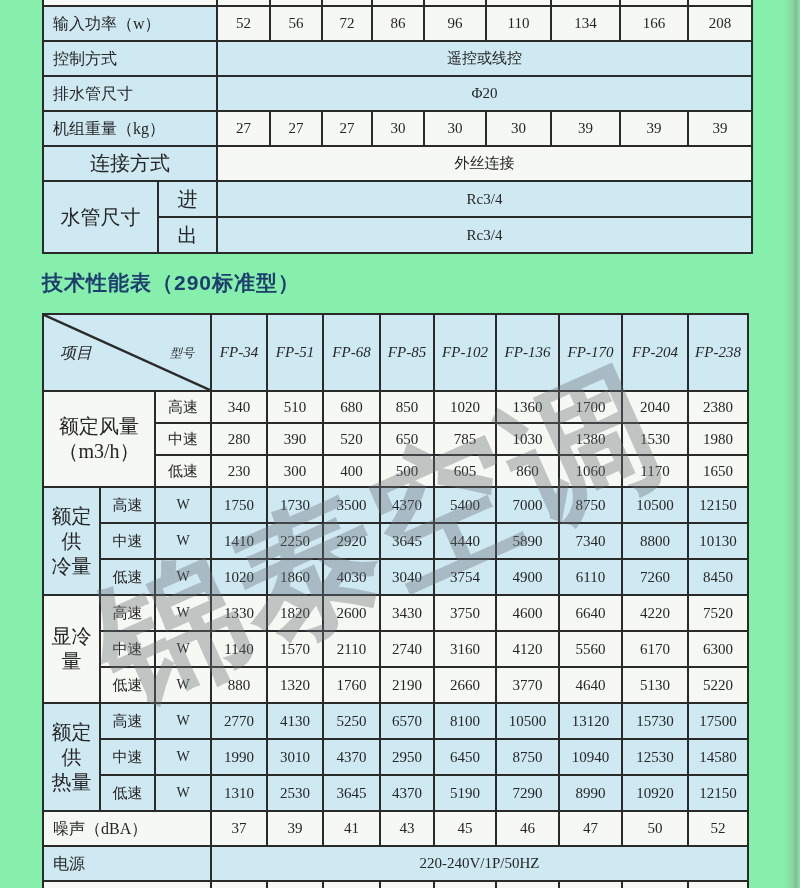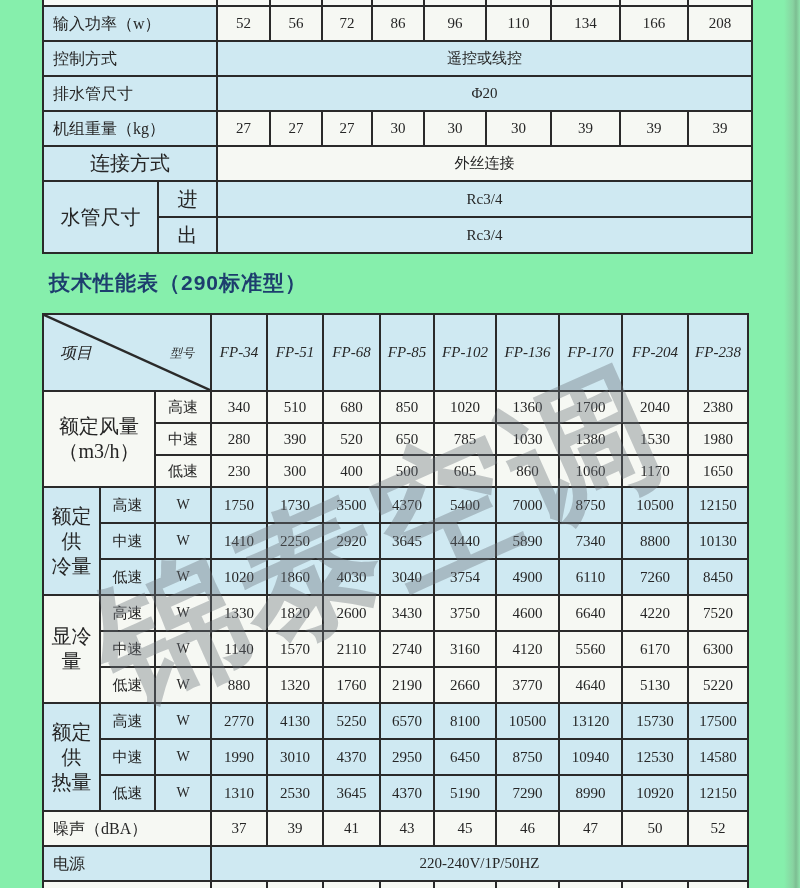--- a/index.html
+++ b/index.html
@@ -28,21 +28,21 @@
   .t2 tr.noise td,.t2 tr.power td{height:33px;}
   .t2 tr.partial td{height:30px;}
   td.diag{position:relative;padding:0;}
   td.diag svg{position:absolute;left:0;top:0;width:100%;height:100%;}
   td.diag .corner-a{position:absolute;left:16px;top:50%;transform:translateY(-50%);font-size:16px;}
   td.diag .corner-b{position:absolute;right:16px;top:50%;transform:translateY(-50%);font-size:12px;}
   td.group-lbl{font-size:20px;}
   td.unit-cell{font-size:14px;}
   
   .sec-title{
-    position:absolute;left:49px;top:269px;width:500px;font-size:21px;font-weight:bold;
+    position:absolute;left:42px;top:269px;width:500px;font-size:21px;font-weight:bold;
     color:#1d3e6e;font-family:"Liberation Sans","DejaVu Sans",sans-serif;letter-spacing:1px;
   }
   
   .watermark{
     position:absolute;left:64px;top:466px;width:630px;height:150px;text-align:center;
     font-size:146px;line-height:1;font-weight:bold;letter-spacing:4px;
     font-family:"Liberation Sans","DejaVu Sans",sans-serif;
     color:rgba(104,114,120,0.38);transform:rotate(-24deg);pointer-events:none;z-index:6;
   }
   

